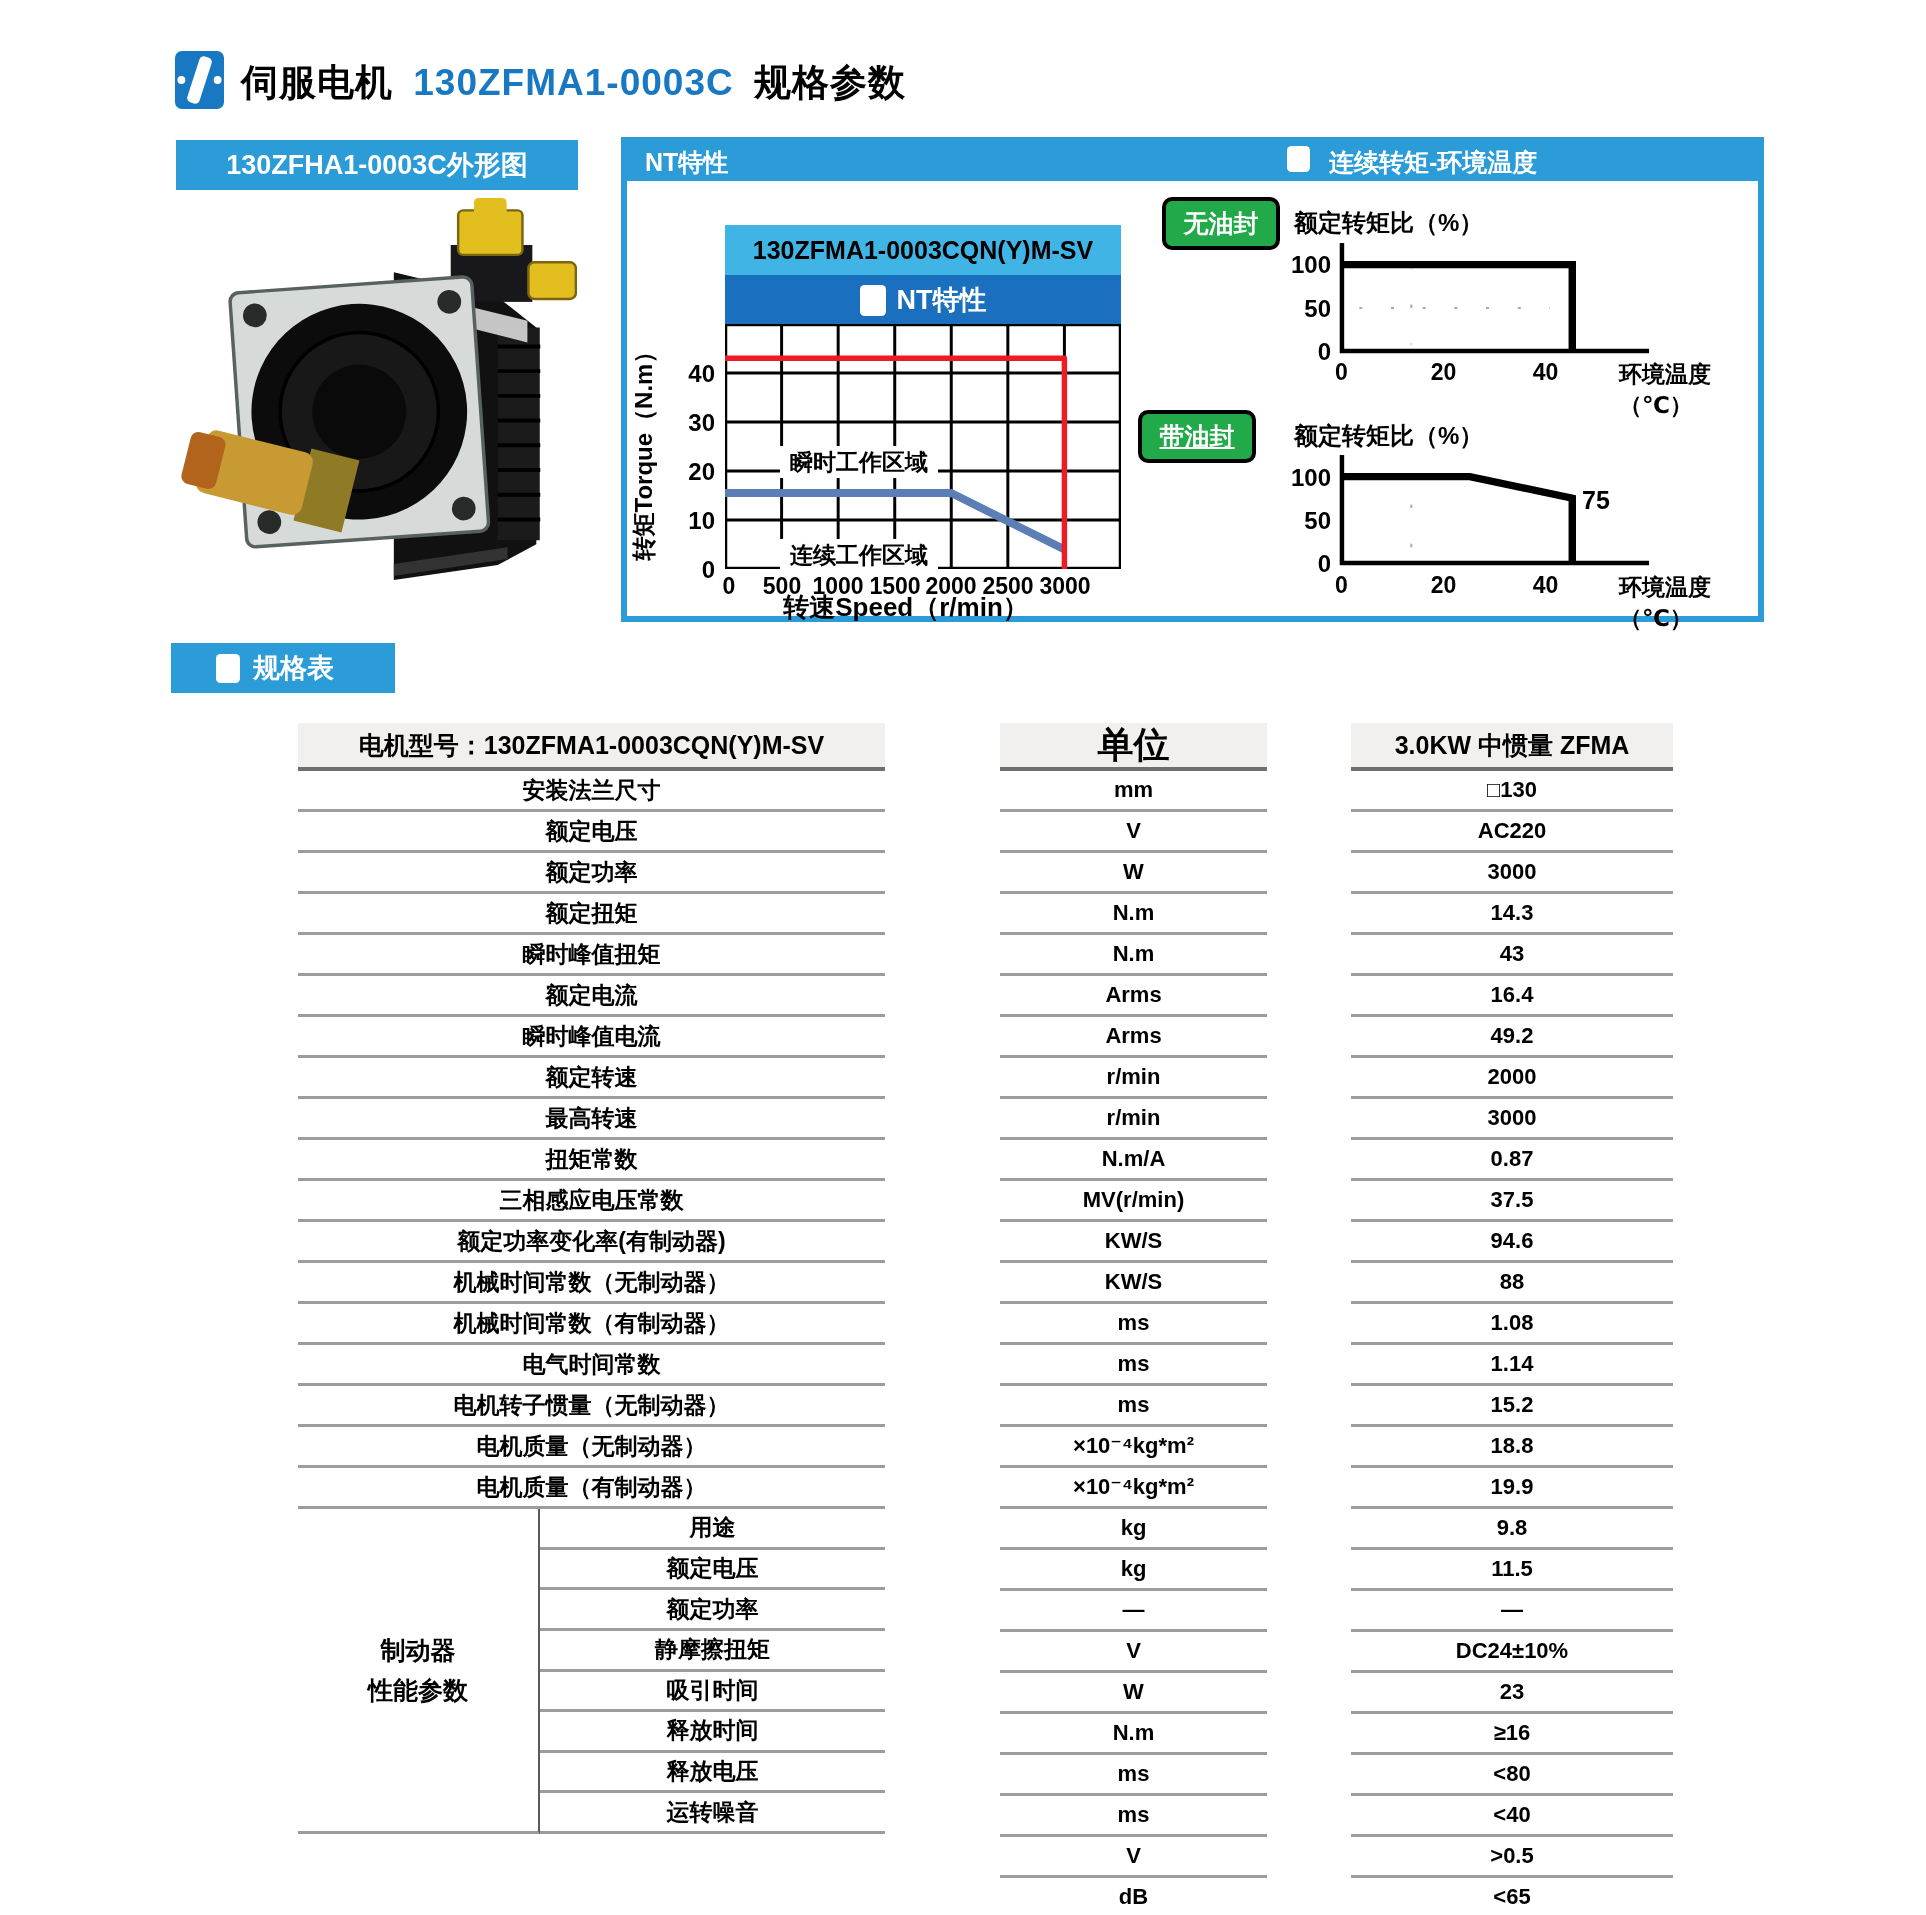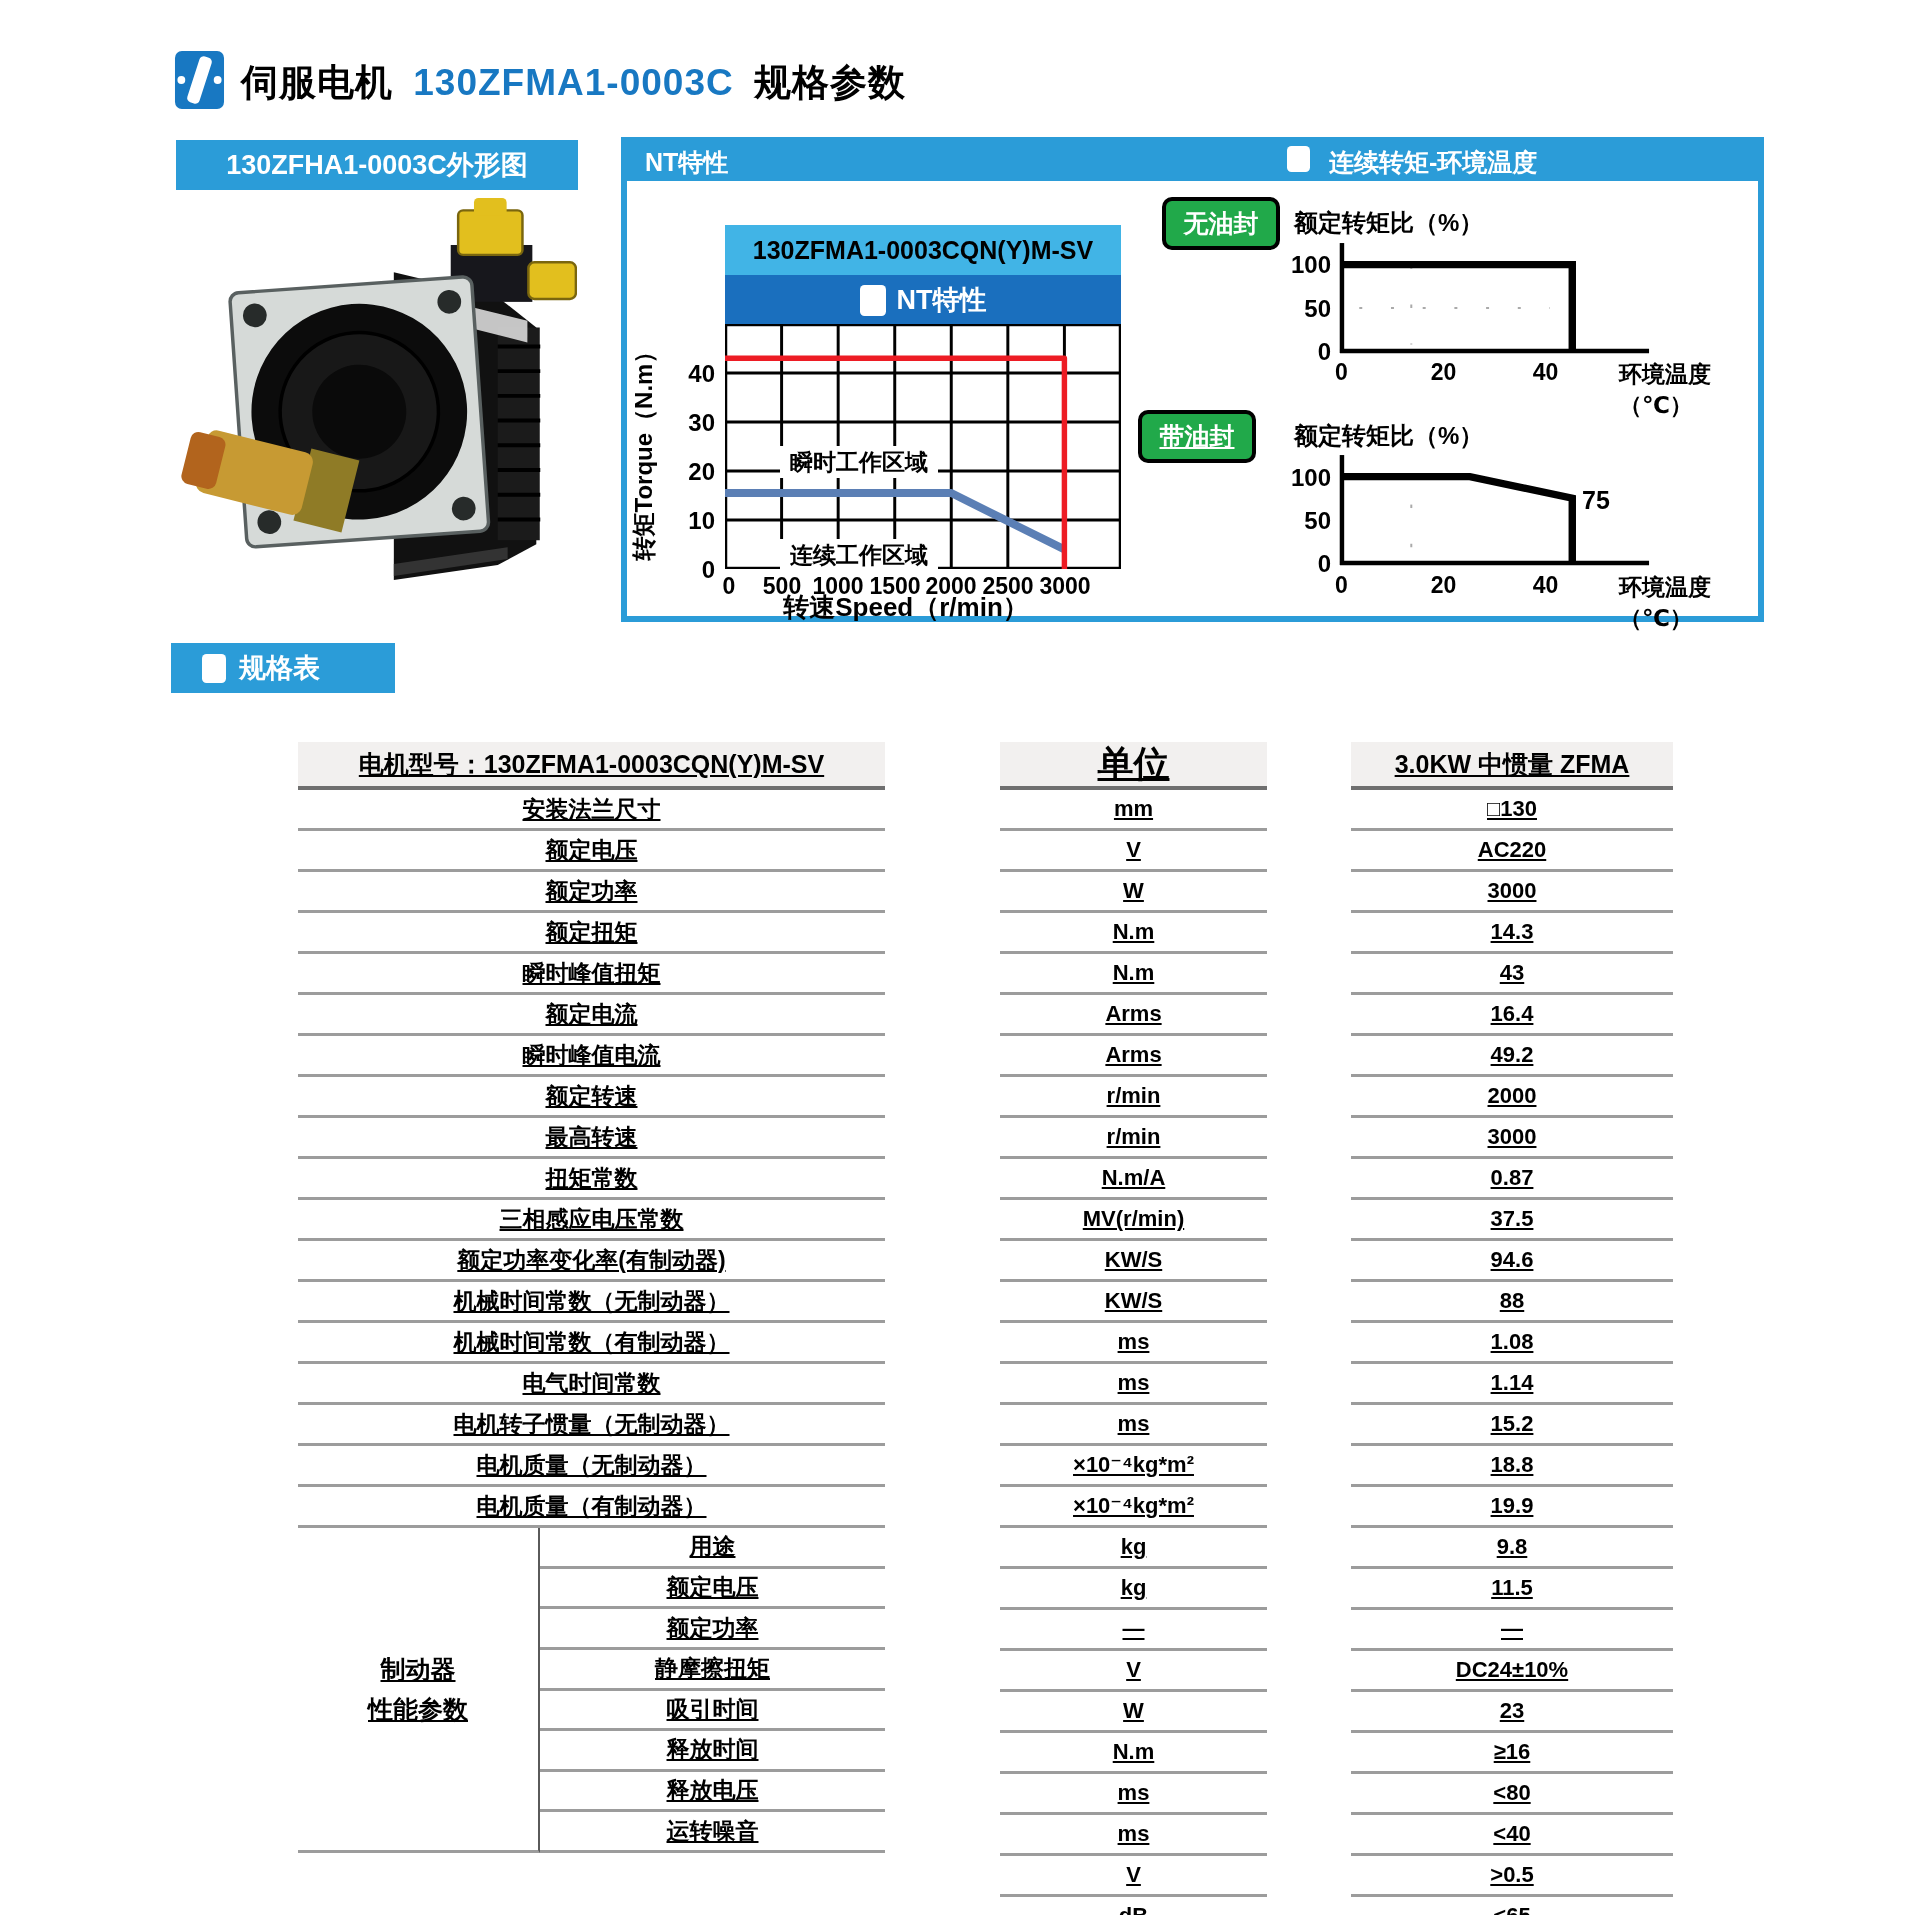--- a/index.html
+++ b/index.html
@@ -31,24 +31,24 @@
   .axis-title{font-size:26px;font-weight:bold;text-align:center;white-space:nowrap;}
   .region-label{background:#ffffff;font-size:23px;font-weight:bold;}
 
   .seal-btn{width:118px;height:53px;background:#21A94A;border:4.5px solid #000;border-radius:10px;
             box-sizing:border-box;color:#fff;font-size:25px;font-weight:bold;}
   .derate-title{font-size:24px;font-weight:bold;white-space:nowrap;}
   .annot-75{font-size:25px;font-weight:bold;}
 
   
   .spec-tab{left:171px;top:643px;width:224px;height:50px;background:#2B9CD8;color:#fff;
-            font-size:27px;font-weight:bold;display:flex;align-items:center;gap:13px;padding-left:31px;box-sizing:border-box;}
-
-  
-  .col{position:absolute;top:742px;text-decoration:underline;}
+            font-size:27px;font-weight:bold;display:flex;align-items:center;gap:13px;padding-left:45px;box-sizing:border-box;}
+
+  
+  .col{position:absolute;top:723px;}
   #param-col{left:298px;width:587px;}
   #unit-col{left:1000px;width:267px;}
   #value-col{left:1351px;width:322px;}
   .hcell{height:48px;box-sizing:border-box;background:#F2F0EF;border-bottom:4px solid #6F6F6F;
          display:flex;align-items:center;justify-content:center;font-weight:bold;font-size:25px;white-space:nowrap;}
   .cell{height:41px;box-sizing:border-box;border-bottom:3.5px solid #9C9C9C;
         display:flex;align-items:center;justify-content:center;white-space:nowrap;}
   .pcell{font-weight:bold;font-size:23px;}
   .ucell{font-weight:bold;font-size:22px;}
   .vcell{font-weight:600;font-size:22px;}

